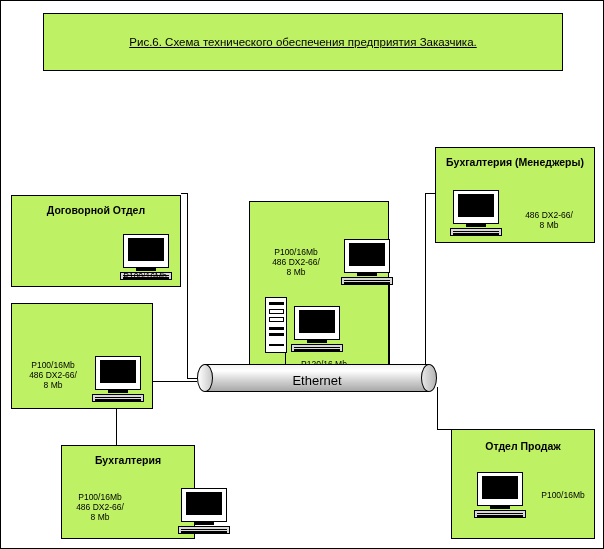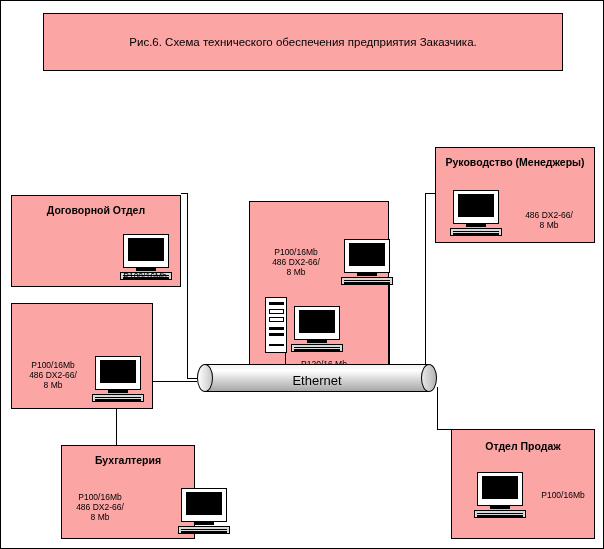--- a/index.html
+++ b/index.html
@@ -12,23 +12,24 @@
     width: 604px;
     height: 549px;
     background: #ffffff;
     border: 1px solid #000000;
     box-sizing: border-box;
     font-family: "Liberation Sans", sans-serif;
     overflow: hidden;
   }
   .box {
     position: absolute;
-    background: #fca5a5;
-    border: 1px solid #000000;
-    box-sizing: border-box;
+    background: #bef264;
+    border: 1px solid #000000;
+    box-sizing: border-box;
+    text-decoration: underline;
   }
   .title-box {
     left: 42px;
     top: 12px;
     width: 520px;
     height: 58px;
     display: flex;
     align-items: center;
     justify-content: center;
   }
@@ -218,21 +219,21 @@
     </div>
     <div class="spec" style="left:96px; top:75px; width:74px;">P100/16Mb</div>
   </div>
 
   <div class="line v" style="left:180px; top:192px; height:1px;"></div>
   <div class="line h" style="left:180px; top:192px; width:6px;"></div>
   <div class="line v" style="left:186px; top:192px; height:185px;"></div>
   <div class="line h" style="left:186px; top:377px; width:16px;"></div>
 
   <div class="box" style="left:434px; top:146px; width:160px; height:96px;">
-    <div class="dept-title" style="top:8px;">Руководство
+    <div class="dept-title" style="top:8px;">Бухгалтерия
 (Менеджеры)</div>
     <div class="computer" style="left:14px; top:42px;">
       <div class="monitor-outer">
           <div class="screen"></div>
         </div>
       <div class="monitor-base"></div>
       <div class="keyboard"></div>
     </div>
     <div class="spec" style="left:76px; top:62px; width:74px;">486 DX2-66/
 8 Mb</div>

